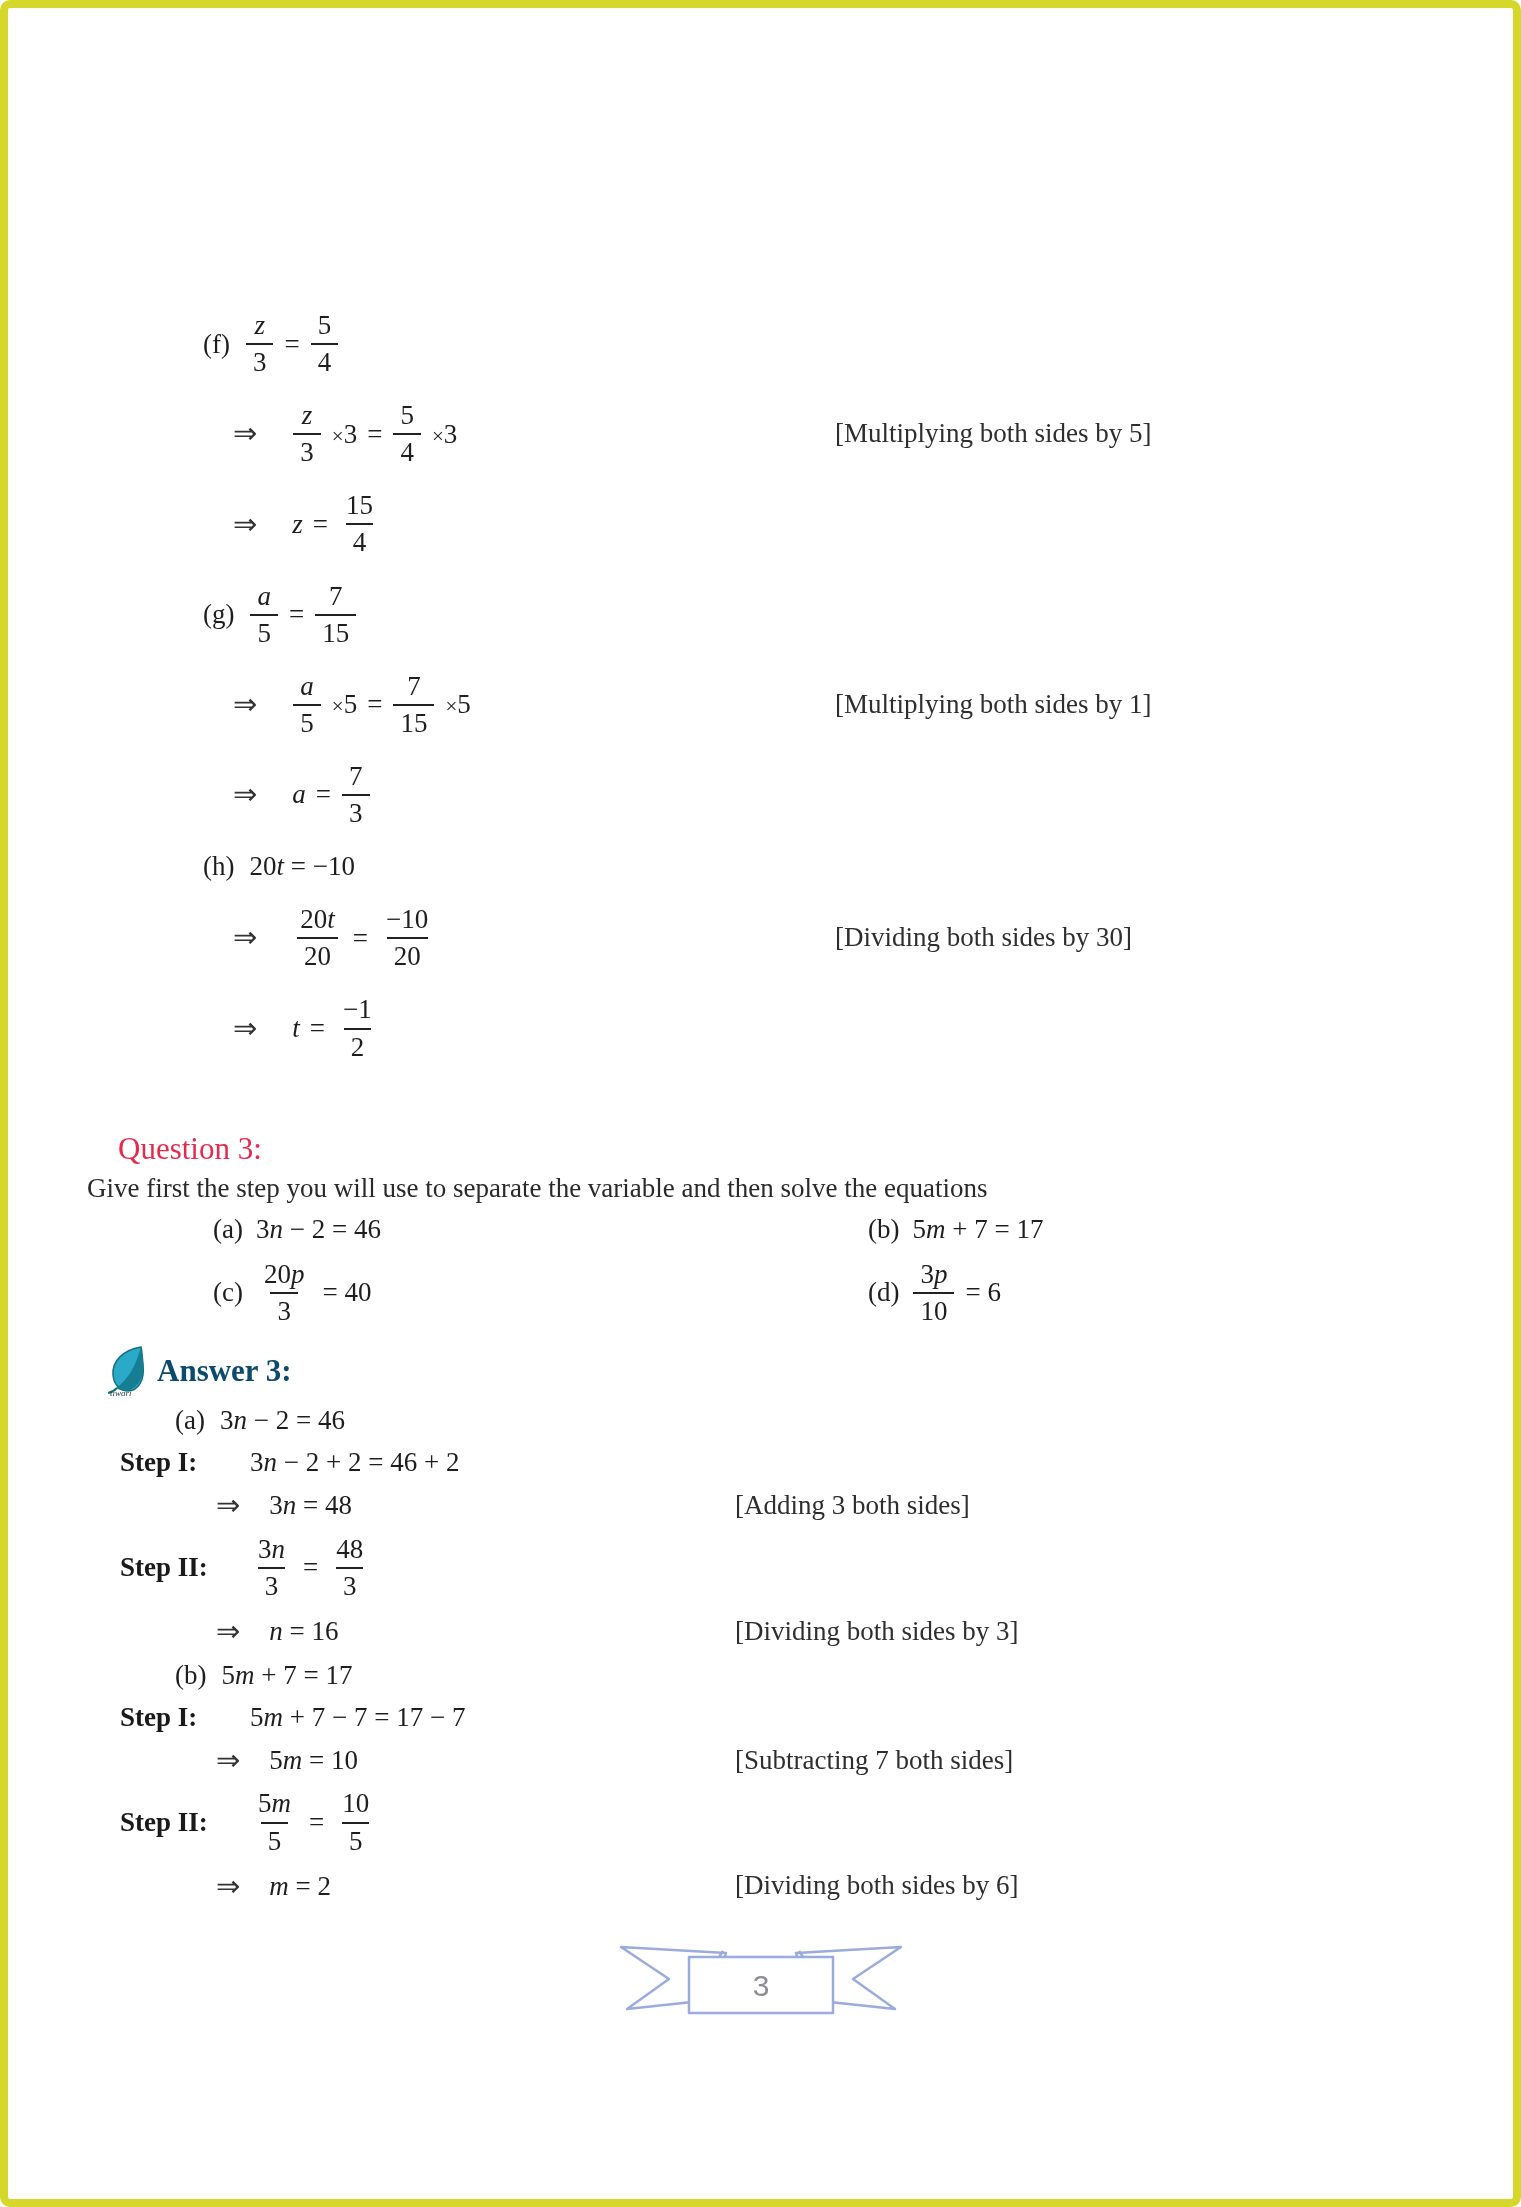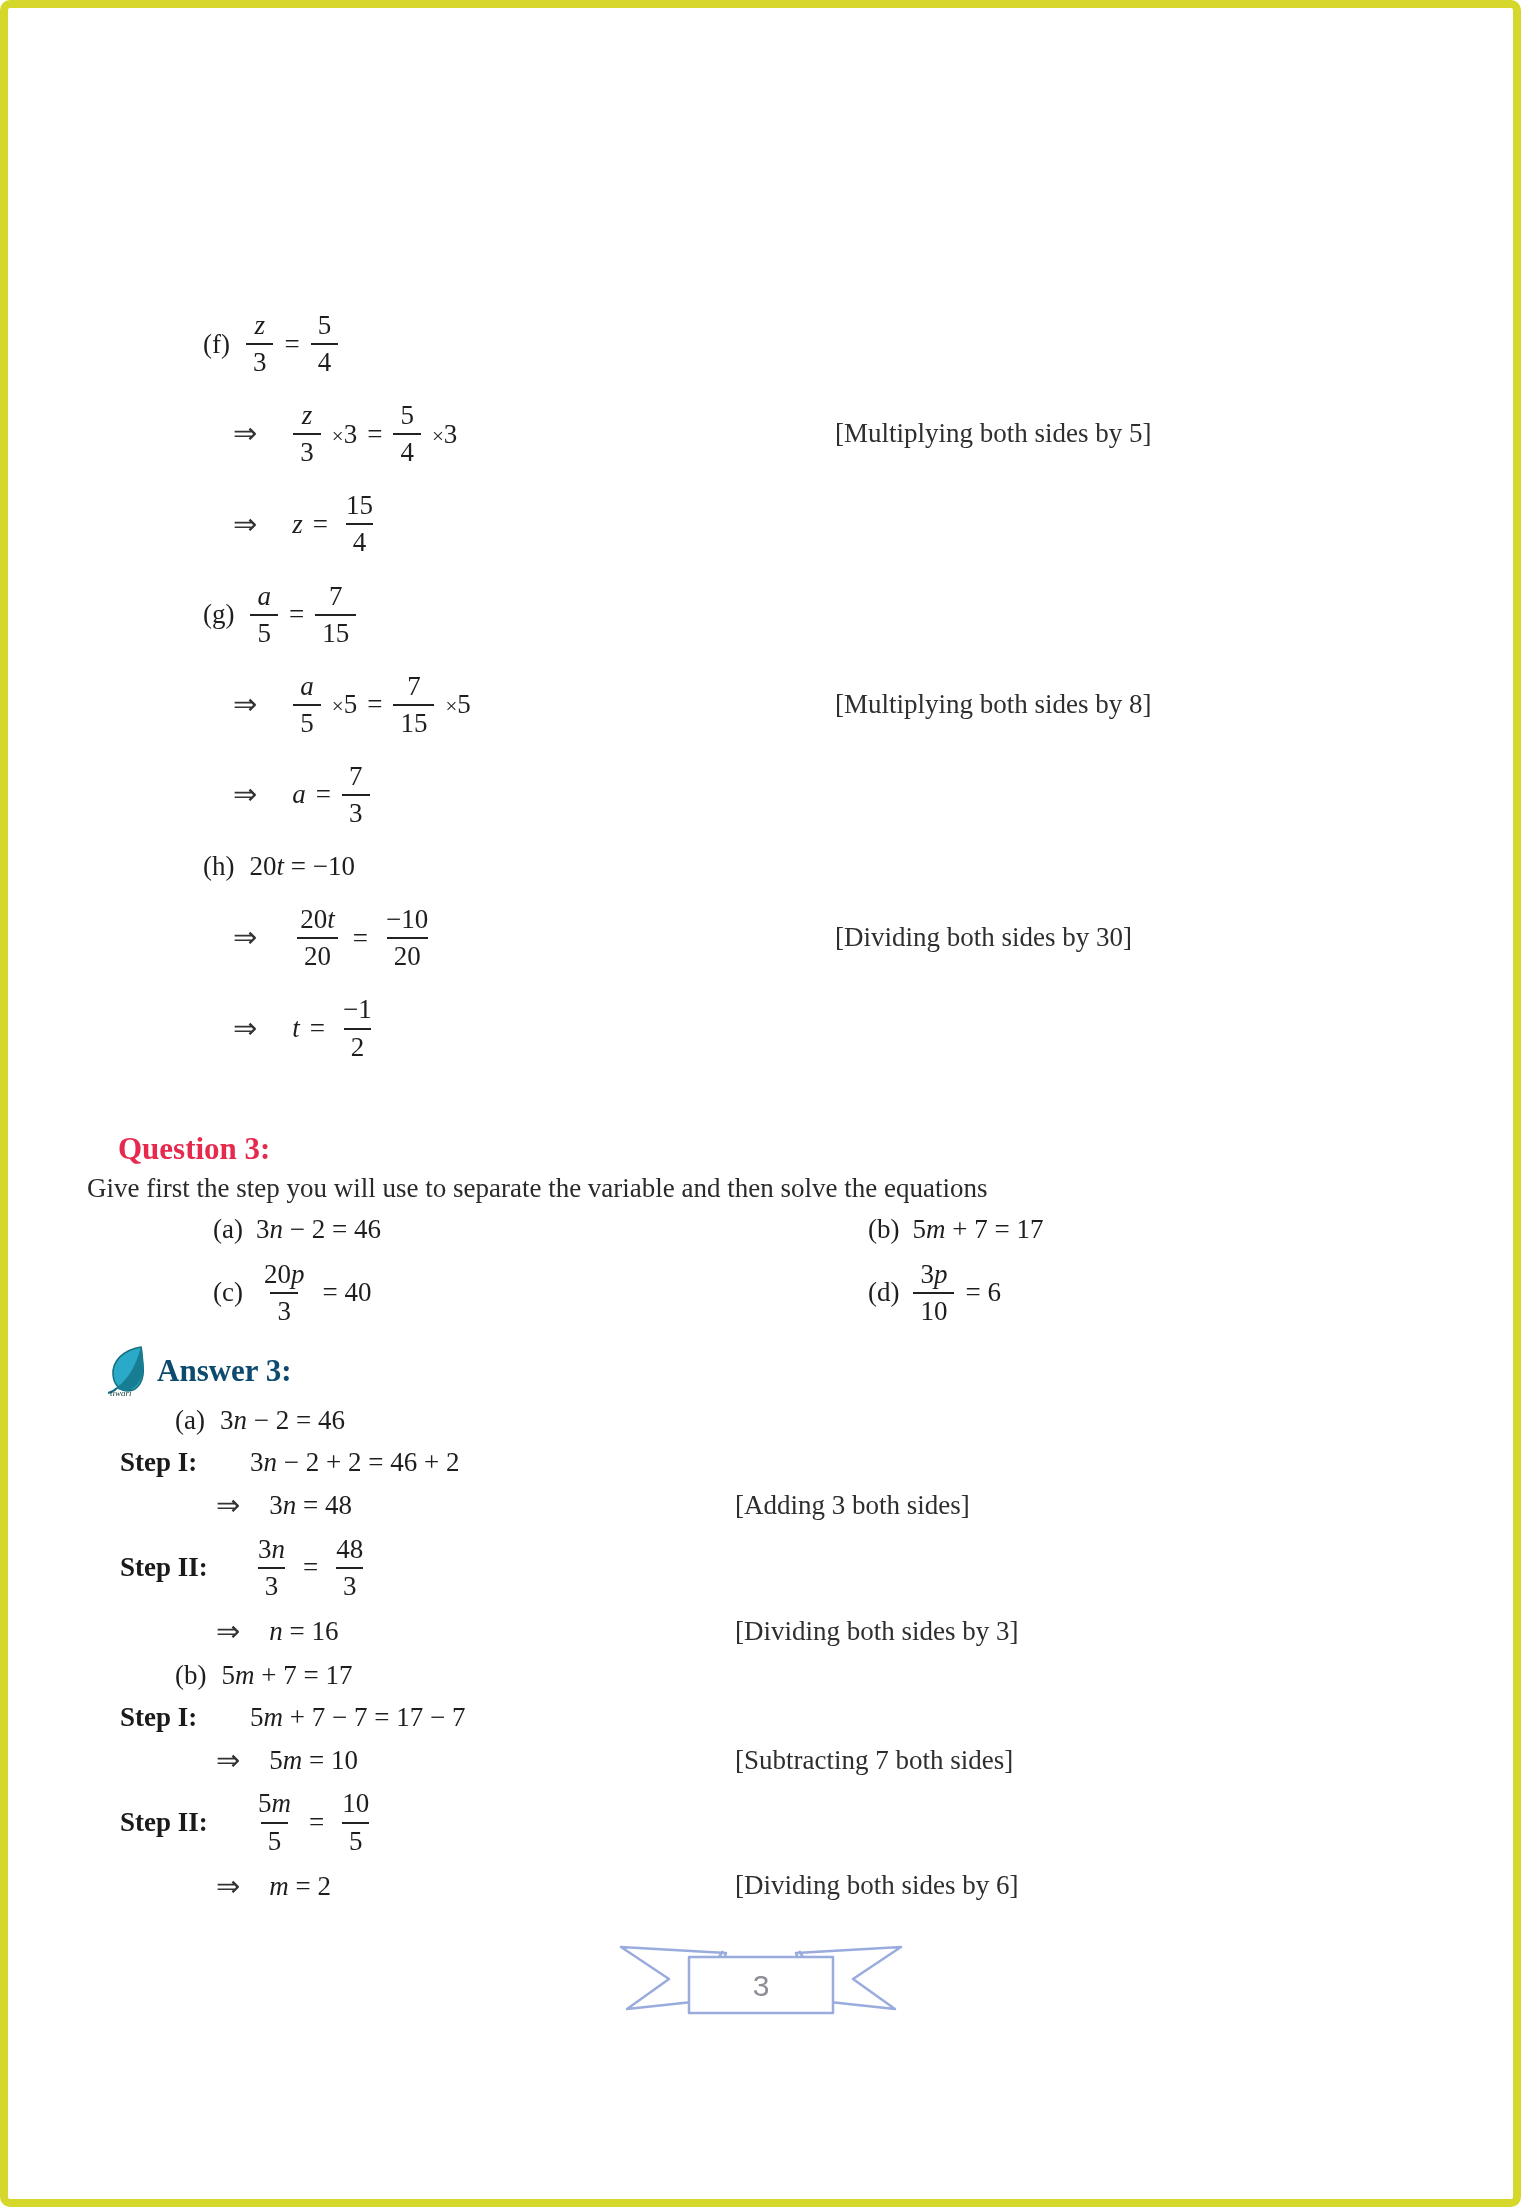--- a/index.html
+++ b/index.html
@@ -24,21 +24,21 @@
   .fr .n{padding:0 7px;line-height:1.3}
   .fr .d{border-top:2px solid #222;padding:0 7px;line-height:1.3}
   .comment{position:absolute;top:50%;transform:translateY(-50%);font-size:27px;color:#2e2e2e;white-space:nowrap}
   
   .part1 .mrow{margin-bottom:18px}
   .part1 .mrow.has-lbl{padding-left:195px}
   .part1 .mrow.has-arrow{padding-left:225px}
   .part1 .arrow{margin-right:30px}
   .part1 .comment{left:827px}
   
-  .qhead{padding-left:110px;margin-top:66px;font-size:31px;font-weight:bold;color:#e62a4e}
+  .qhead{padding-left:110px;margin-top:66px;font-size:31px;font-weight:normal;color:#e62a4e}
   .qintro{padding-left:79px;margin-top:6px;font-size:27px;color:#2a2a2a}
   .qitems{display:grid;grid-template-columns:655px auto;padding-left:205px;row-gap:12px;margin-top:10px}
   .qitem{display:flex;align-items:center;font-size:27px;color:#1e1e1e}
   .qitem .lbl{margin-right:8px}
   
   .ahead{display:flex;align-items:center;padding-left:97px;margin-top:16px}
   .ahead .htxt{font-size:31px;font-weight:bold;color:#0c4a6e;margin-left:8px}
   .logo{width:44px;height:52px;flex:0 0 auto}
   .ans{margin-top:6px}
   .ans .mrow{margin-bottom:7px}
@@ -122,21 +122,21 @@
             <span class="mt d">5</span>
           </span>
           <span class="mt"><span class="mul" style="font-size: 0.78em;">×</span>5</span>
           <span class="mt">=</span>
           <span class="fr">
             <span class="mt n">7</span>
             <span class="mt d">15</span>
           </span>
           <span class="mt"><span class="mul" style="font-size: 0.78em;">×</span>5</span>
         </span>
-        <span class="comment">[Multiplying both sides by 8]</span>
+        <span class="comment">[Multiplying both sides by 1]</span>
       </div>
       <div class="mrow has-arrow has-fr">
         <span class="arrow">⇒</span>
         <span class="math">
           <span class="mt"><i>a</i></span>
           <span class="mt">=</span>
           <span class="fr">
             <span class="mt n">7</span>
             <span class="mt d">3</span>
           </span>

